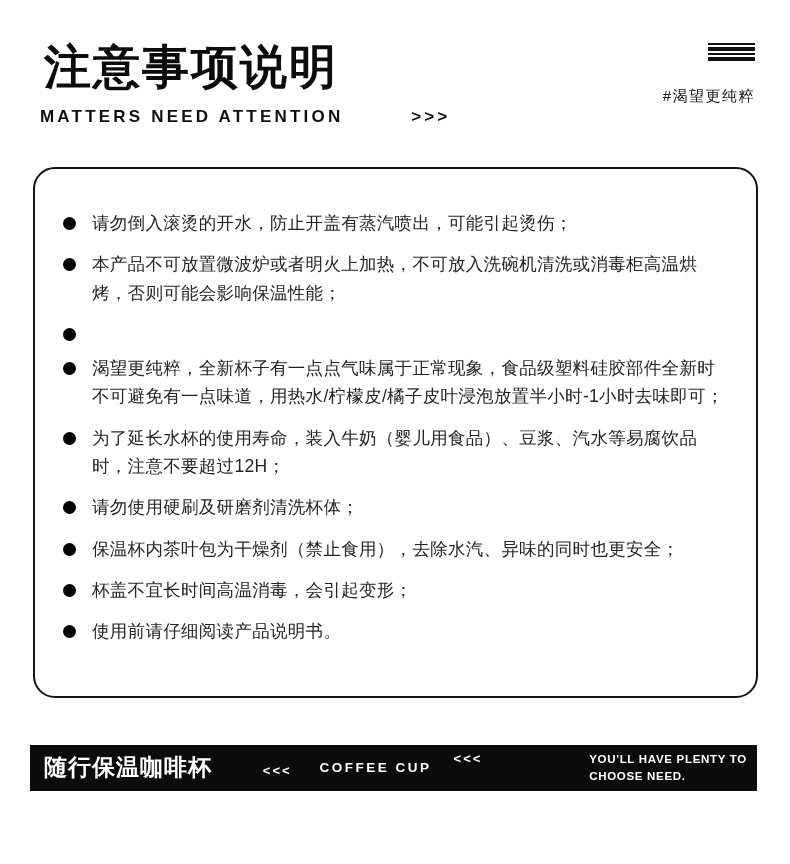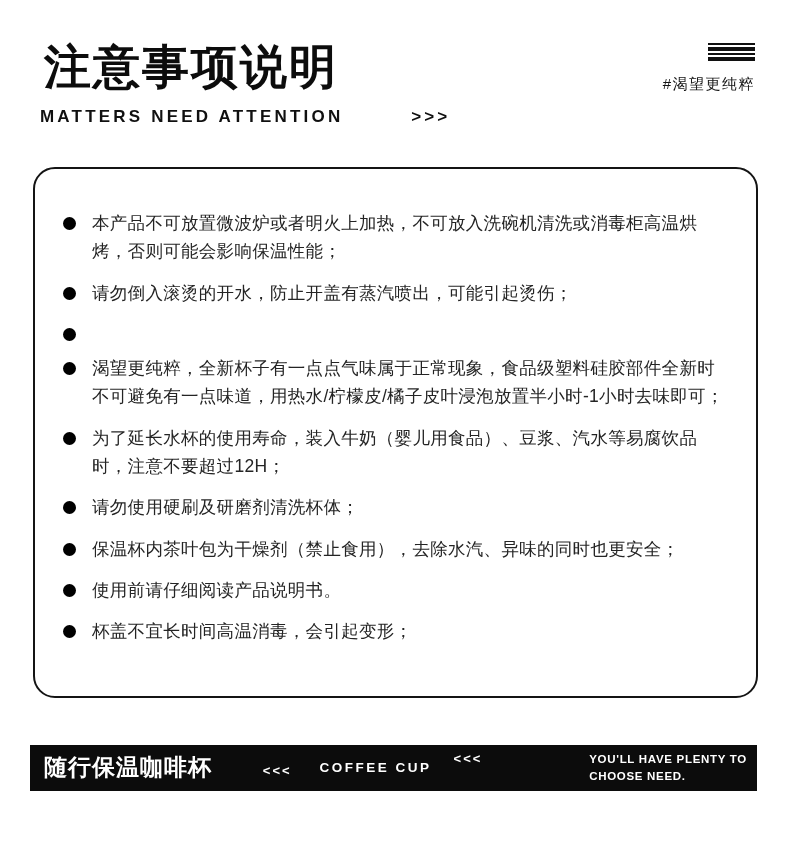--- a/index.html
+++ b/index.html
@@ -44,21 +44,21 @@
   .fwd-arrows {
     font-size: 17px;
     font-weight: 800;
     letter-spacing: 3px;
     color: #101010;
   }
   .header-right {
     display: flex;
     flex-direction: column;
     align-items: flex-end;
-    gap: 14px;
+    gap: 26px;
     padding-top: 7px;
   }
   .stripes { width: 47px; }
   .stripes .s { background: #101010; margin-bottom: 2px; }
   .stripes .s1 { height: 2px; }
   .stripes .s2 { height: 4px; }
   .stripes .s3 { height: 2px; }
   .stripes .s4 { height: 4px; margin-bottom: 0; }
   .hashtag {
     font-size: 15px;
@@ -165,52 +165,52 @@
         <div class="s s4"></div>
       </div>
       <div class="hashtag">#渴望更纯粹</div>
     </div>
   </div>
 
   <div class="notes-box">
     <ul class="notes-list">
       <li>
         <span class="dot"></span>
+        <span class="note-text">请勿倒入滚烫的开水，防止开盖有蒸汽喷出，可能引起烫伤；</span>
+      </li>
+      <li>
+        <span class="dot"></span>
         <span class="note-text">本产品不可放置微波炉或者明火上加热，不可放入洗碗机清洗或消毒柜高温烘烤，否则可能会影响保温性能；</span>
       </li>
       <li>
         <span class="dot"></span>
-        <span class="note-text">请勿倒入滚烫的开水，防止开盖有蒸汽喷出，可能引起烫伤；</span>
-      </li>
-      <li>
-        <span class="dot"></span>
       </li>
       <li>
         <span class="dot"></span>
         <span class="note-text">渴望更纯粹，全新杯子有一点点气味属于正常现象，食品级塑料硅胶部件全新时不可避免有一点味道，用热水/柠檬皮/橘子皮叶浸泡放置半小时-1小时去味即可；</span>
       </li>
       <li>
         <span class="dot"></span>
         <span class="note-text">为了延长水杯的使用寿命，装入牛奶（婴儿用食品）、豆浆、汽水等易腐饮品时，注意不要超过12H；</span>
       </li>
       <li>
         <span class="dot"></span>
         <span class="note-text">请勿使用硬刷及研磨剂清洗杯体；</span>
       </li>
       <li>
         <span class="dot"></span>
         <span class="note-text">保温杯内茶叶包为干燥剂（禁止食用），去除水汽、异味的同时也更安全；</span>
       </li>
       <li>
         <span class="dot"></span>
+        <span class="note-text">杯盖不宜长时间高温消毒，会引起变形；</span>
+      </li>
+      <li>
+        <span class="dot"></span>
         <span class="note-text">使用前请仔细阅读产品说明书。</span>
-      </li>
-      <li>
-        <span class="dot"></span>
-        <span class="note-text">杯盖不宜长时间高温消毒，会引起变形；</span>
       </li>
     </ul>
   </div>
 
   <div class="footer-bar">
     <div class="product-name">随行保温咖啡杯</div>
     <div class="bar-center">
       <span class="bk-arrows low">&lt;&lt;&lt;</span>
       <span class="coffee-label">COFFEE CUP</span>
       <span class="bk-arrows high">&lt;&lt;&lt;</span>

